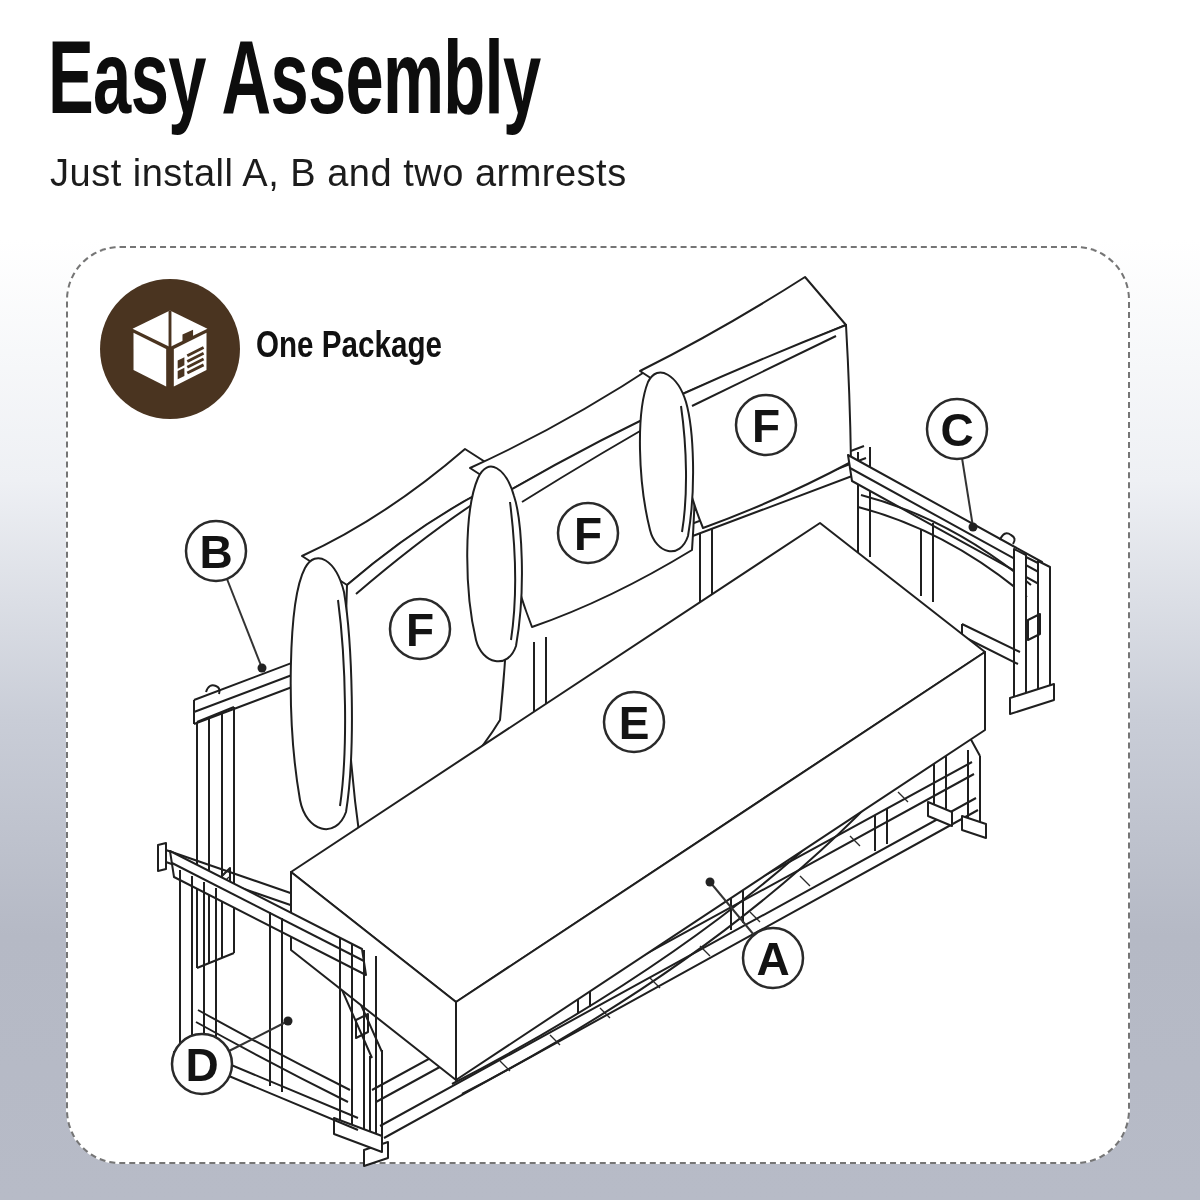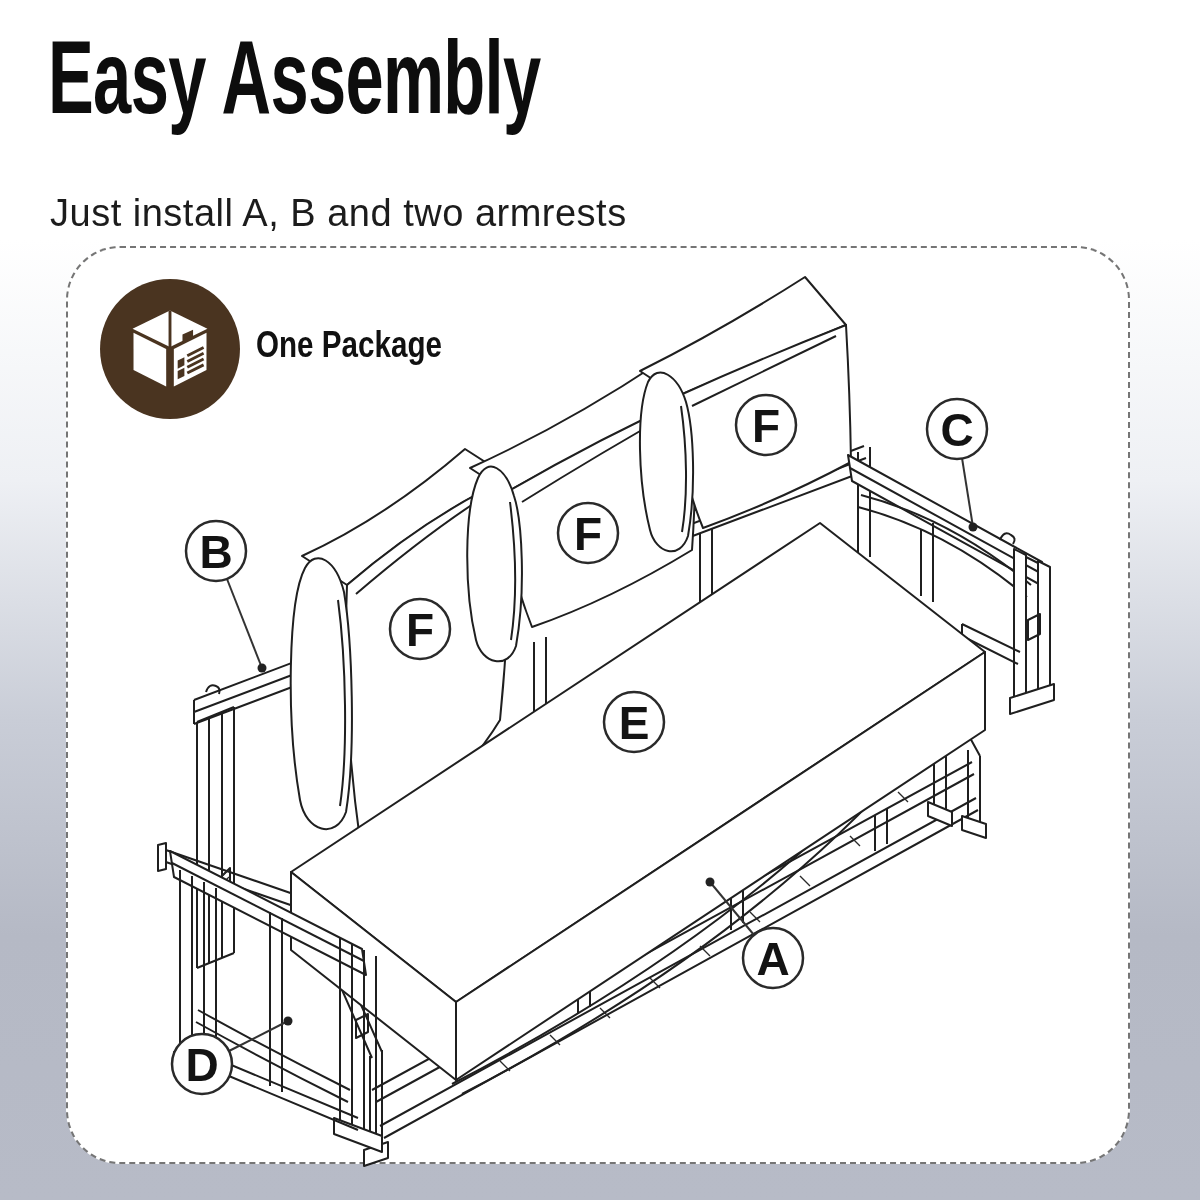--- a/index.html
+++ b/index.html
@@ -11,21 +11,21 @@
   }
   .page-title{
     position:absolute;left:48px;top:18px;
     font-size:104px;font-weight:800;color:#0d0d0d;
     letter-spacing:-1px;white-space:nowrap;
     transform:scaleX(0.66);transform-origin:left top;
   }
   .page-subtitle{
     position:absolute;left:50px;top:152px;
     font-size:38px;font-weight:400;color:#1c1c1c;
-    letter-spacing:0.5px;white-space:nowrap;margin-top:40px;
+    letter-spacing:0.5px;white-space:nowrap;
   }
   .diagram-panel{
     position:absolute;left:66px;top:246px;width:1064px;height:918px;
     box-sizing:border-box;
     background:#ffffff;
     border:2px dashed #757575;
     border-radius:54px;
   }
   .badge{
     position:absolute;left:100px;top:279px;width:140px;height:140px;

